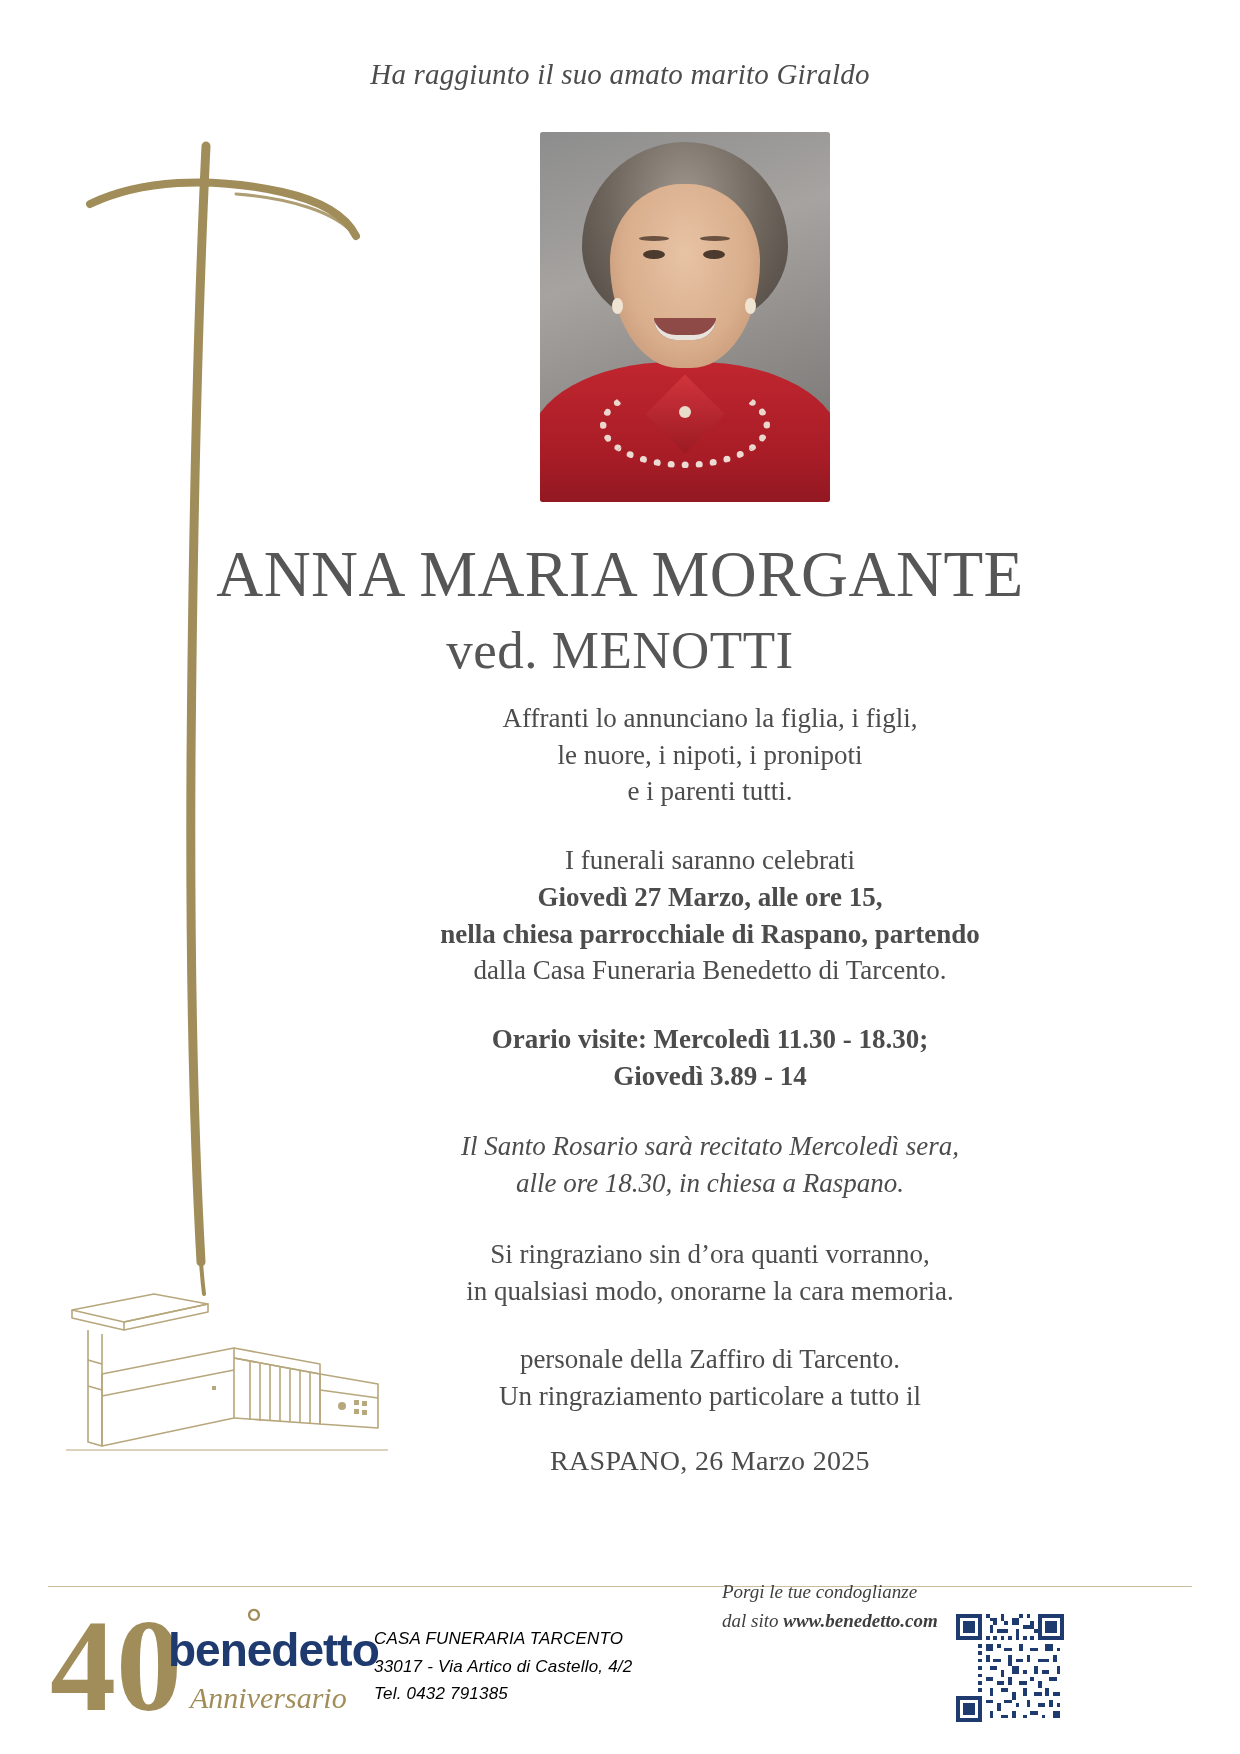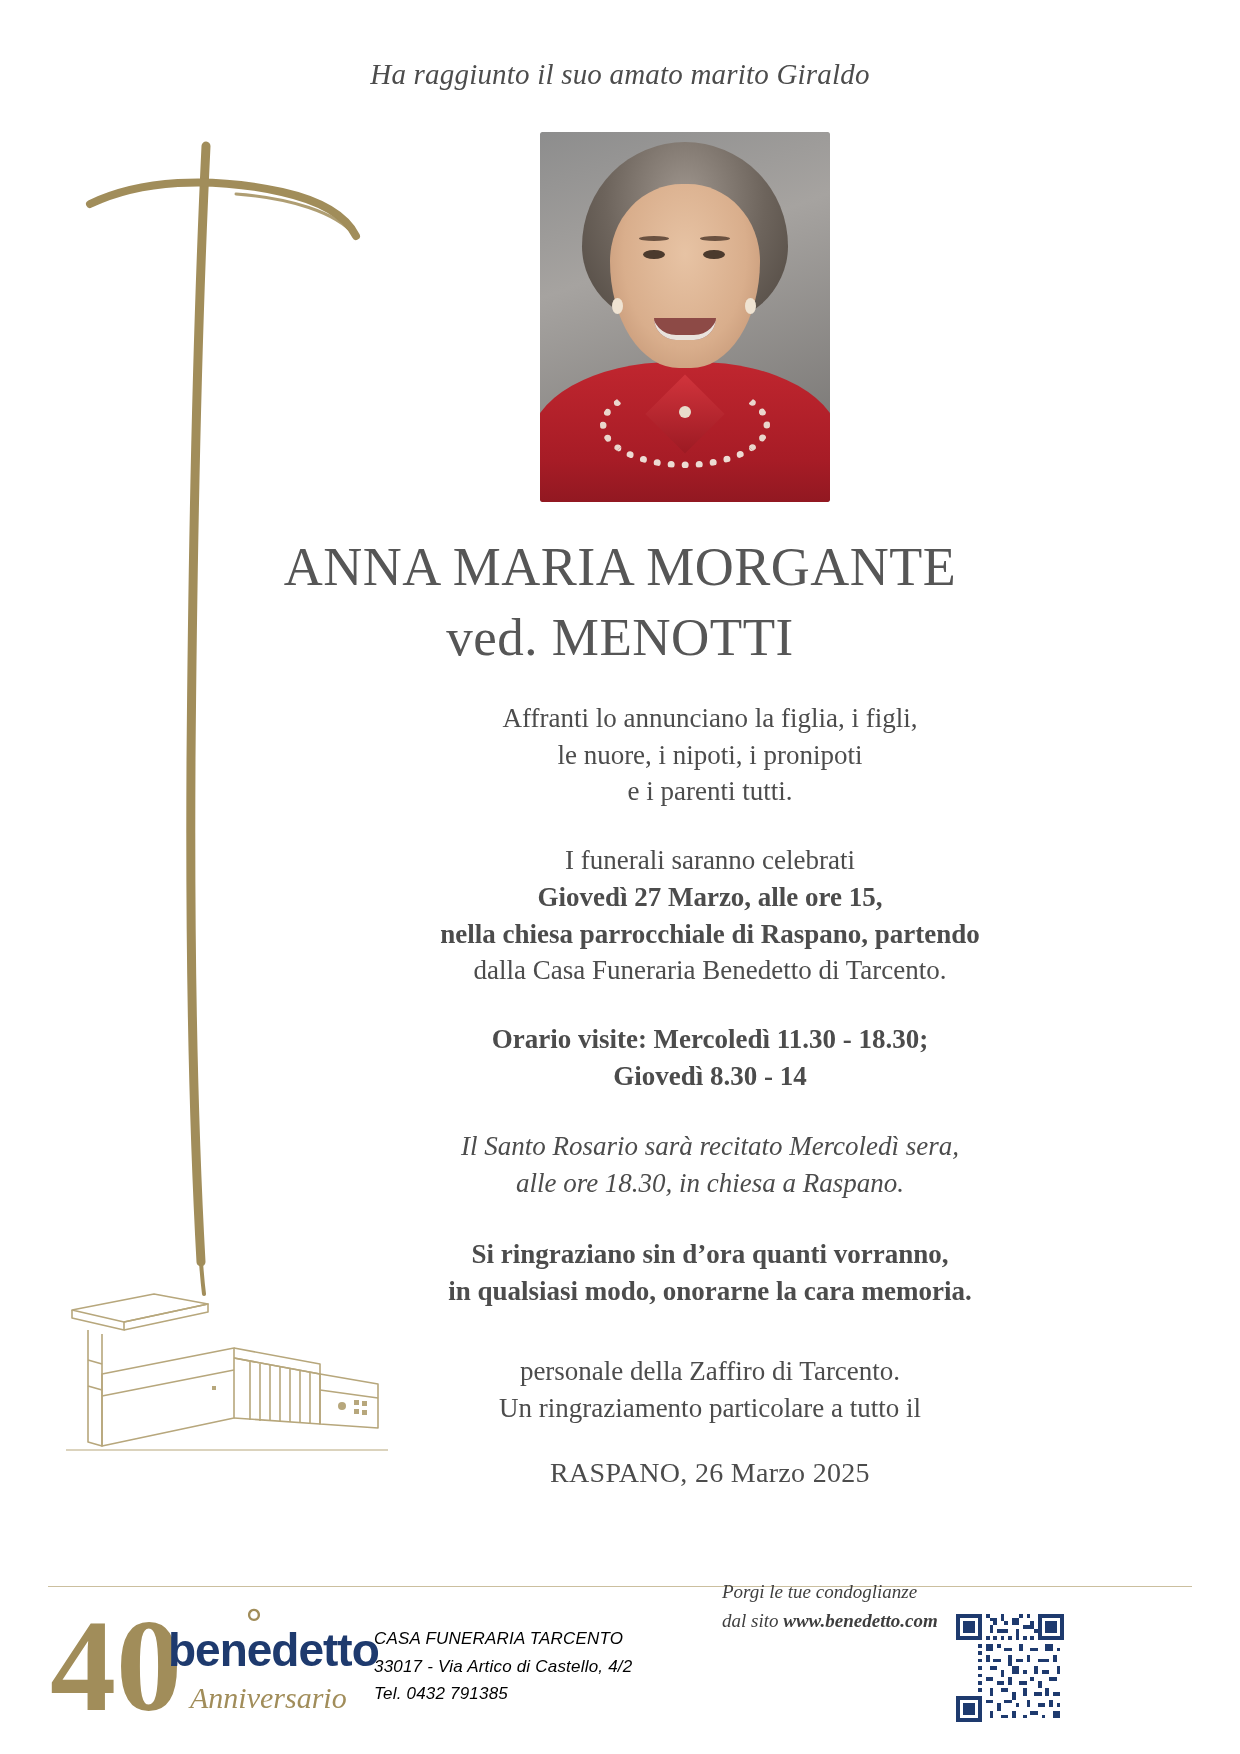--- a/index.html
+++ b/index.html
@@ -158,21 +158,21 @@
   
   .name-block {
     position: absolute;
     top: 536px;
     left: 0;
     width: 1240px;
     text-align: center;
     color: #565656;
   }
   .name-line-1 {
-    font-size: 54px;
+    font-size: 65px;
     letter-spacing: 0.5px;
     line-height: 1.18;
     white-space: nowrap;
     text-align: center;
   }
   .name-line-2 {
     font-size: 53px;
     letter-spacing: 0.5px;
     line-height: 1.18;
     margin-top: 6px;
@@ -193,21 +193,21 @@
   .para div { line-height: 1.36; }
 
   .p-normal div { font-size: 27px; }
   .p-bold div { font-size: 27px; font-weight: bold; }
   .p-italic div { font-size: 27px; font-style: italic; }
 
   .p-announce { margin-top: 0; margin-bottom: 32px; }
   .p-funeral  { margin-bottom: 32px; }
   .p-visits   { margin-bottom: 34px; }
   .p-rosary   { margin-bottom: 34px; }
-  .p-thanks   { margin-bottom: 44px; font-weight: bold; }
+  .p-thanks   { margin-bottom: 32px; }
   .p-special  { margin-bottom: 30px; }
 
   .place-date {
     font-size: 28px;
     font-weight: normal;
     letter-spacing: .3px;
     margin-top: 6px;
   }
 
   
@@ -329,21 +329,21 @@
 
     <div class="para p-funeral">
       <div style="font-size:27px">I funerali saranno celebrati</div>
       <div style="font-size:27px;font-weight:bold">Giovedì 27 Marzo, alle ore 15,</div>
       <div style="font-size:27px;font-weight:bold">nella chiesa parrocchiale di Raspano, partendo</div>
       <div style="font-size:27px;font-weight:normal">dalla Casa Funeraria Benedetto di Tarcento.</div>
     </div>
 
     <div class="para p-bold p-visits">
       <div>Orario visite: Mercoledì 11.30 - 18.30;</div>
-      <div>Giovedì 8.30 - 14</div>
+      <div>Giovedì 3.89 - 14</div>
     </div>
 
     <div class="para p-italic p-rosary">
       <div>Il Santo Rosario sarà recitato Mercoledì sera,</div>
       <div>alle ore 18.30, in chiesa a Raspano.</div>
     </div>
 
     <div class="para p-normal p-thanks">
       <div>Si ringraziano sin d’ora quanti vorranno,</div>
       <div>in qualsiasi modo, onorarne la cara memoria.</div>

